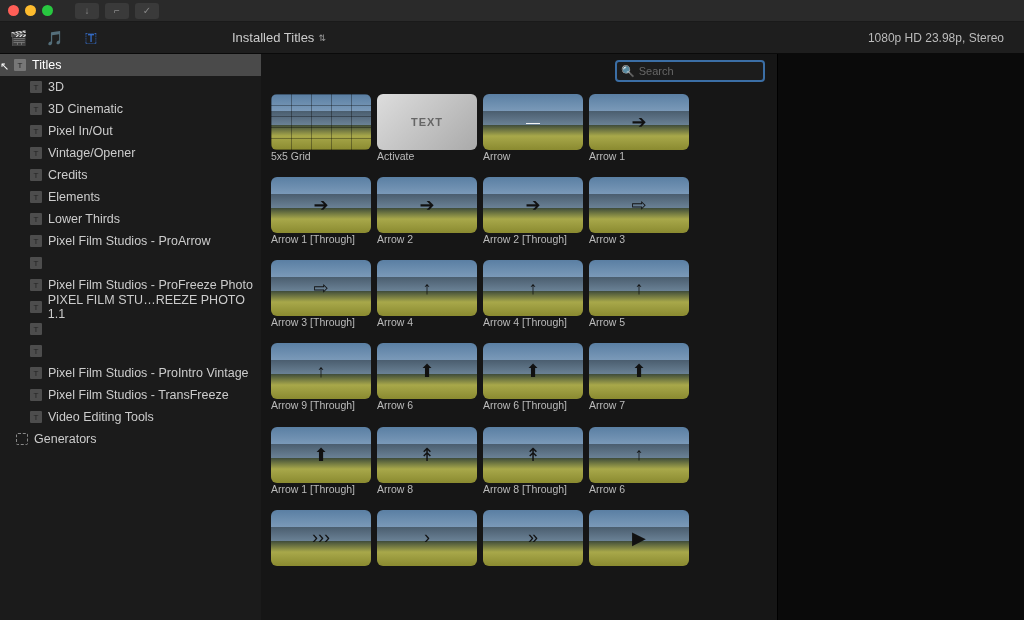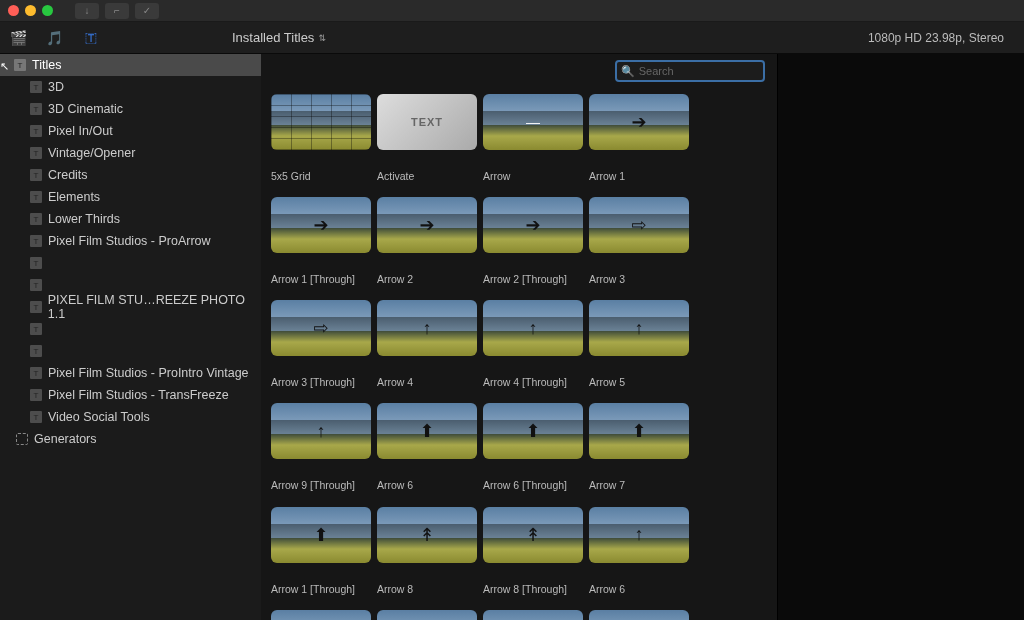--- a/index.html
+++ b/index.html
@@ -37,21 +37,21 @@
   .search input { flex: 1; background: transparent; border: none; outline: none; color: #ccc; font-size: 11px; }
   .search input::placeholder { color: #666; }
   .grid { flex: 1; overflow-y: auto; padding: 6px 10px 0 10px; display: grid; grid-template-columns: repeat(4, 100px); grid-auto-rows: min-content; gap: 14px 6px; align-content: start; }
   .cell { width: 100px; }
   .thumb { width: 100px; height: 56px; border-radius: 6px; overflow: hidden; position: relative; background: #333; }
   .landscape { background: linear-gradient(to bottom, #5a7fa3 0%, #7a99b8 30%, #4a5d6e 30%, #6a8195 55%, #3d4a3a 55%, #a8a84a 75%, #8a8a30 100%); }
   .landscape.gridlines::before { content: ""; position: absolute; inset: 0; background-image: linear-gradient(#0005 1px, transparent 1px), linear-gradient(90deg, #0005 1px, transparent 1px); background-size: 20px 11px; }
   .activate { background: linear-gradient(135deg, #ddd, #aaa); color: #666; display: flex; align-items: center; justify-content: center; font-size: 11px; font-weight: 600; letter-spacing: 1px; }
   .overlay { position: absolute; inset: 0; display: flex; align-items: center; justify-content: center; font-size: 18px; color: #111; }
   .overlay.thin { font-size: 14px; color: #fff; opacity: .9; }
-  .cap { font-size: 10.5px; color: #bbb; margin-top: 20px; line-height: 1.25; min-height: 13px; word-break: break-word; }
+  .cap { font-size: 10.5px; color: #bbb; margin-top: 0; line-height: 1.25; min-height: 13px; word-break: break-word; }
   .rpane { width: 246px; background: #0a0a0a; }
   .cursor-ptr { position: absolute; left: 0; top: 60px; font-size: 11px; color: #fff; pointer-events: none; }
 </style>
 </head>
 <body>
 
 <div class="titlebar">
   <div class="dot red"></div>
   <div class="dot yellow"></div>
   <div class="dot green"></div>
@@ -110,20 +110,21 @@
         </div>
         <div class="sb-item child">
           <span class="sb-icon">T</span>
           <span>Pixel Film Studios - ProArrow</span>
         </div>
         <div class="sb-item child">
           <span class="sb-icon">T</span>
         </div>
         <div class="sb-item child">
           <span class="sb-icon">T</span>
+          <span>Pixel Film Studios - ProFreeze Photo</span>
         </div>
         <div class="sb-item child">
           <span class="sb-icon">T</span>
           <span>PIXEL FILM STU…REEZE PHOTO 1.1</span>
         </div>
         <div class="sb-item child">
           <span class="sb-icon">T</span>
         </div>
         <div class="sb-item child">
           <span class="sb-icon">T</span>
@@ -131,21 +132,21 @@
         <div class="sb-item child">
           <span class="sb-icon">T</span>
           <span>Pixel Film Studios - ProIntro Vintage</span>
         </div>
         <div class="sb-item child">
           <span class="sb-icon">T</span>
           <span>Pixel Film Studios - TransFreeze</span>
         </div>
         <div class="sb-item child">
           <span class="sb-icon">T</span>
-          <span>Video Social Tools</span>
+          <span>Video Editing Tools</span>
         </div>
       </div>
     <div class="sb-item root" style="padding-left:16px">
       <span class="gen-icon"></span>
       <span>Generators</span>
     </div>
   </div>
 
   <div class="content">
     <div class="search-row">

